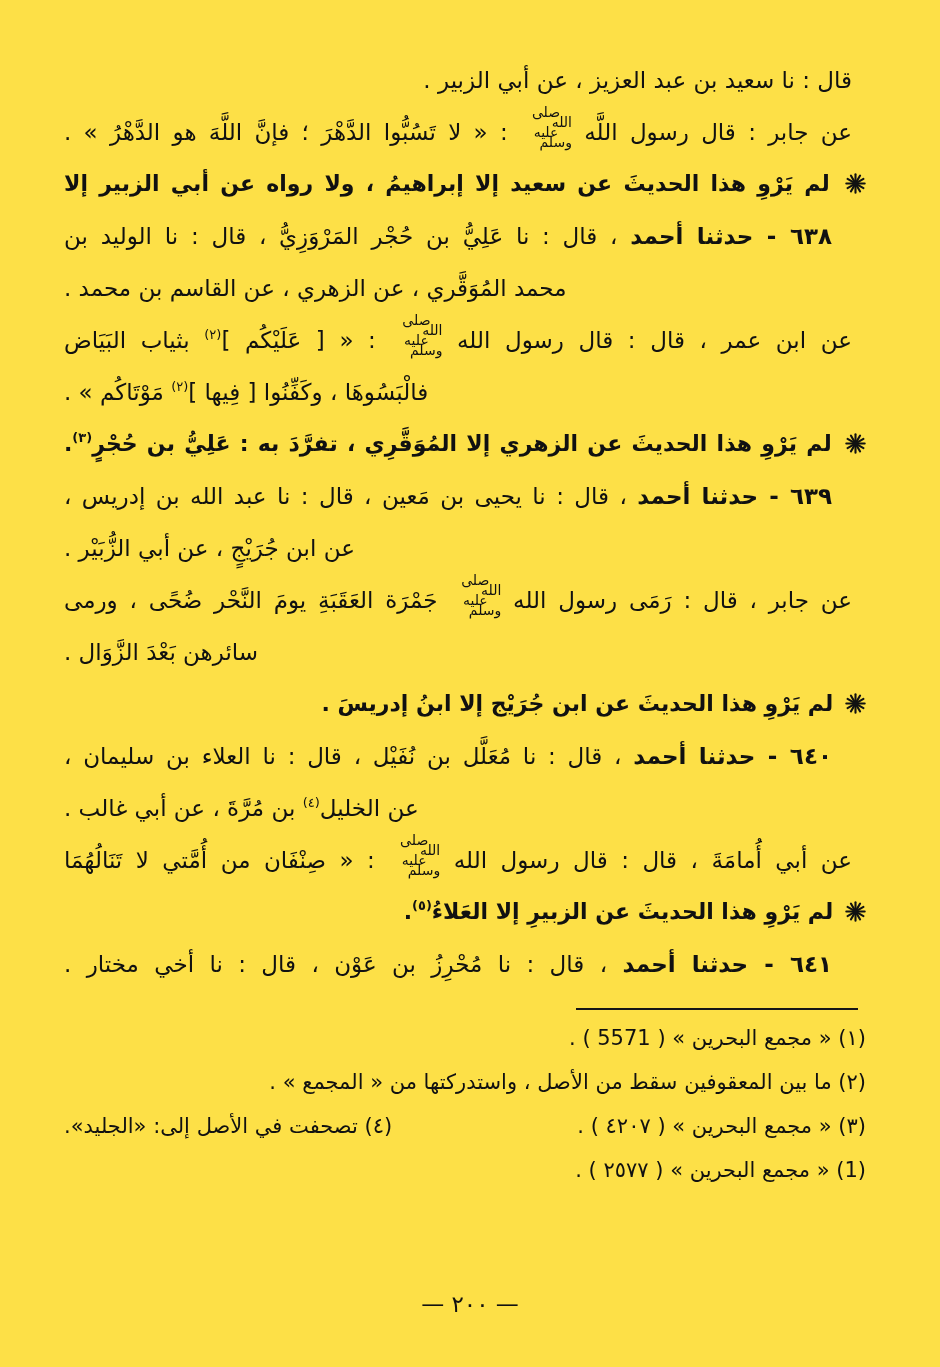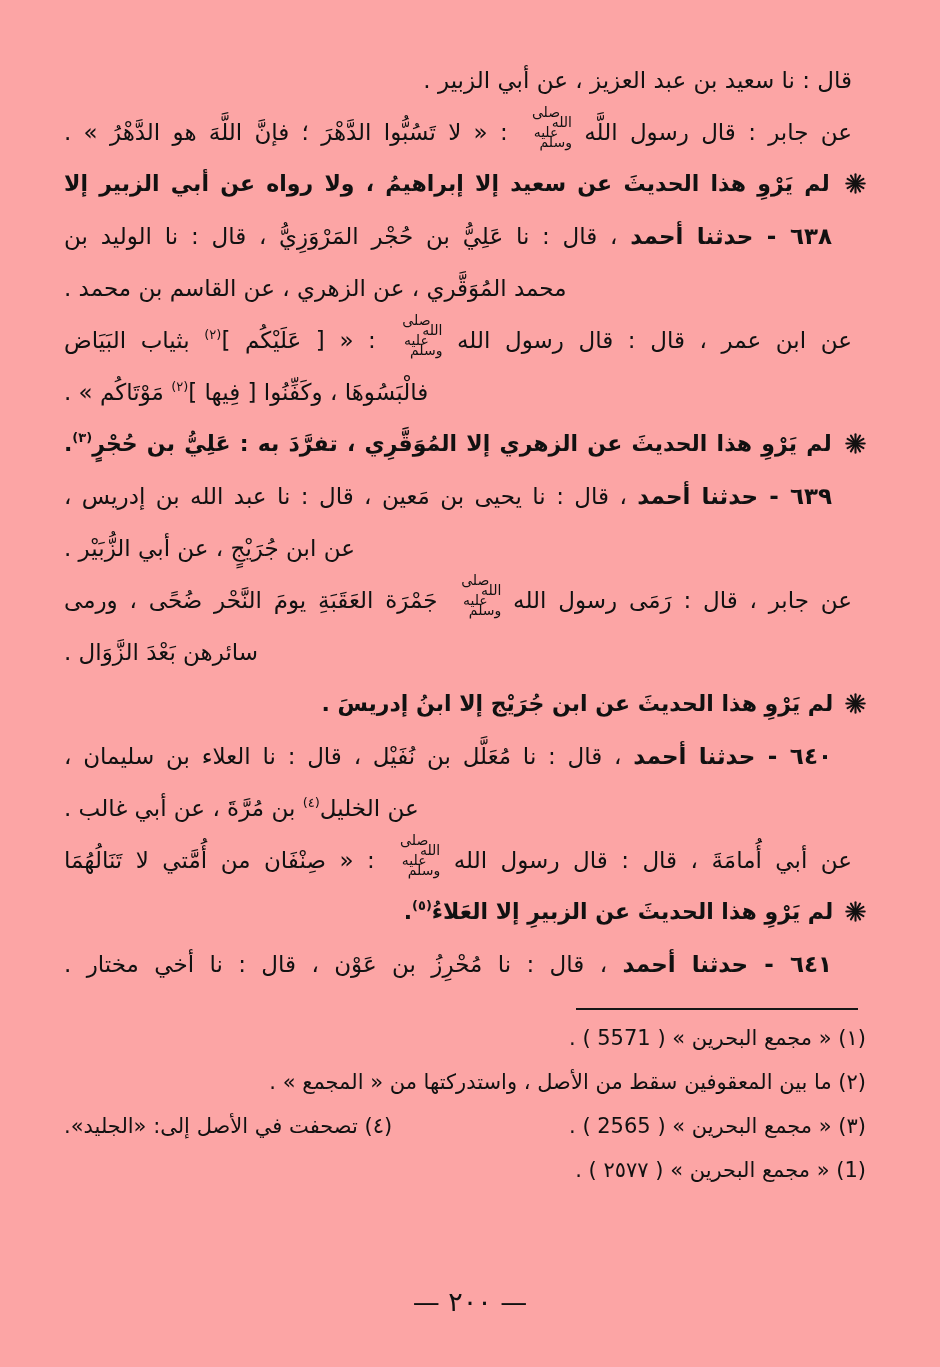--- a/index.html
+++ b/index.html
@@ -3,21 +3,21 @@
 <meta charset="utf-8">
 <style>
   html,body{margin:0;padding:0;}
   body{
     width:940px;height:1367px;
     background:#e9e9e9;
     font-family:"DejaVu Sans",sans-serif;
   }
   .page{
     position:relative;width:940px;height:1367px;
-    background:#fca5a5;color:#111;overflow:hidden;
+    background:#fde047;color:#111;overflow:hidden;
   }
   .content{
     position:absolute;top:54px;right:74px;left:64px;
     direction:rtl;
   }
   .line{
     font-size:23px;line-height:52px;
     max-height:52px;overflow:hidden;
     white-space:normal;
   }
@@ -45,21 +45,21 @@
   }
   .fn{
     font-size:21px;line-height:44px;
     max-height:44px;overflow:hidden;
     text-align:right;
   }
   .fn.split{display:flex;justify-content:space-between;}
   .page-number{
     position:absolute;left:0;right:0;bottom:50px;
     text-align:center;direction:rtl;
-    font-size:27px;color:#111;
+    font-size:23px;color:#111;
   }
 </style>
 </head>
 <body>
 
 <div class="page">
   <div class="content">
     <div id="text-block">
         <div class="line right indent-sm"><span>قال : نا سعيد بن عبد العزيز ، عن أبي الزبير .</span></div>
         <div class="line justify indent-sm"><span>عن جابر : قال رسول اللَّه </span><span class="saw"><div>صلى الله</div><div>عليه وسلم</div></span><span> : « لا تَسُبُّوا الدَّهْرَ ؛ فإنَّ اللَّهَ هو الدَّهْرُ » .</span></div>
@@ -134,20 +134,20 @@
               <line x1="14.165063509461095" y1="10.749999999999998" x2="21.093266739736602" y2="6.749999999999996" stroke="#111111" stroke-width="2.4" stroke-linecap="round"></line>
               <circle cx="12" cy="12" r="2.6" fill="#111111"></circle>
             </svg></span><span class="seg-b"> لم يَرْوِ هذا الحديثَ عن الزبيرِ إلا العَلاءُ</span><span class="fn-ref">(٥)</span><span class="seg-b">.</span></div>
         <div class="line justify indent-md"><span class="seg-b">٦٤١ - حدثنا أحمد</span><span> ، قال : نا مُحْرِزُ بن عَوْن ، قال : نا أخي مختار .</span></div>
       </div>
     <div class="separator"></div>
     <div id="footnotes">
         <div class="fn"><span>(١) « مجمع البحرين » ( 5571 ) .</span></div>
         <div class="fn"><span>(٢) ما بين المعقوفين سقط من الأصل ، واستدركتها من « المجمع » .</span></div>
         <div class="fn split">
-          <span>(٣) « مجمع البحرين » ( 2565 ) .</span>
+          <span>(٣) « مجمع البحرين » ( ٤٢٠٧ ) .</span>
           <span>(٤) تصحفت في الأصل إلى: «الجليد».</span>
         </div>
         <div class="fn"><span>(1) « مجمع البحرين » ( ٢٥٧٧ ) .</span></div>
       </div>
   </div>
   <div class="page-number">— ٢٠٠ —</div>
 </div>
 
 </body></html>

